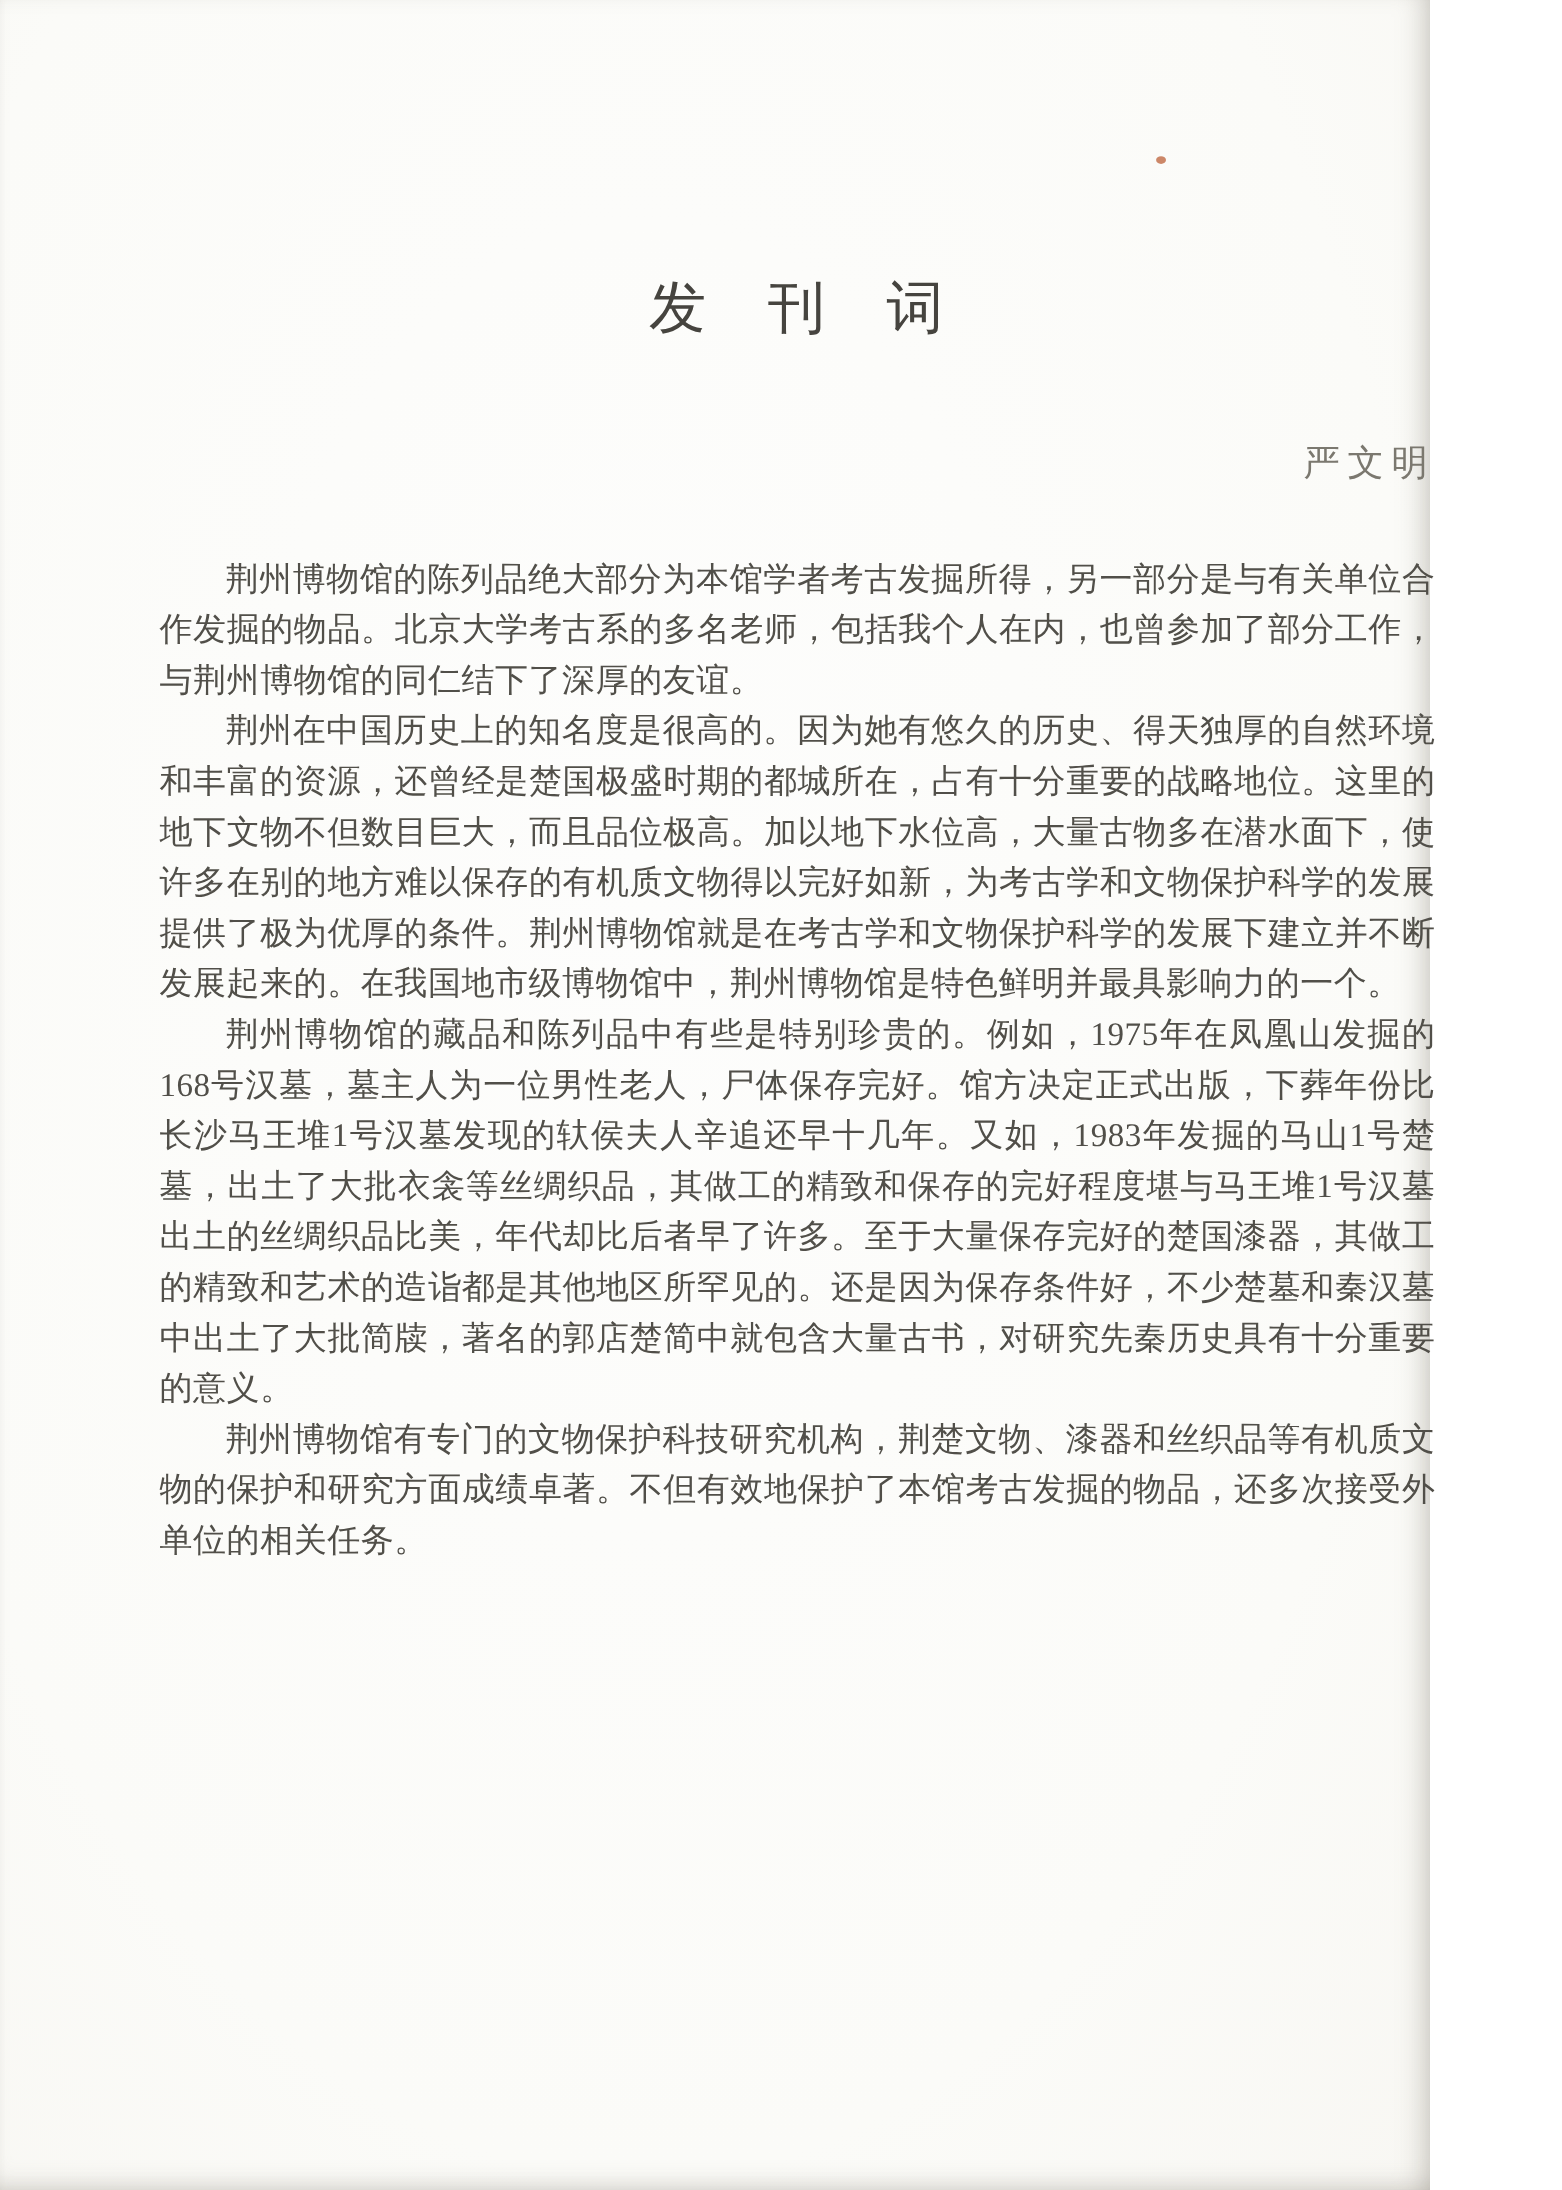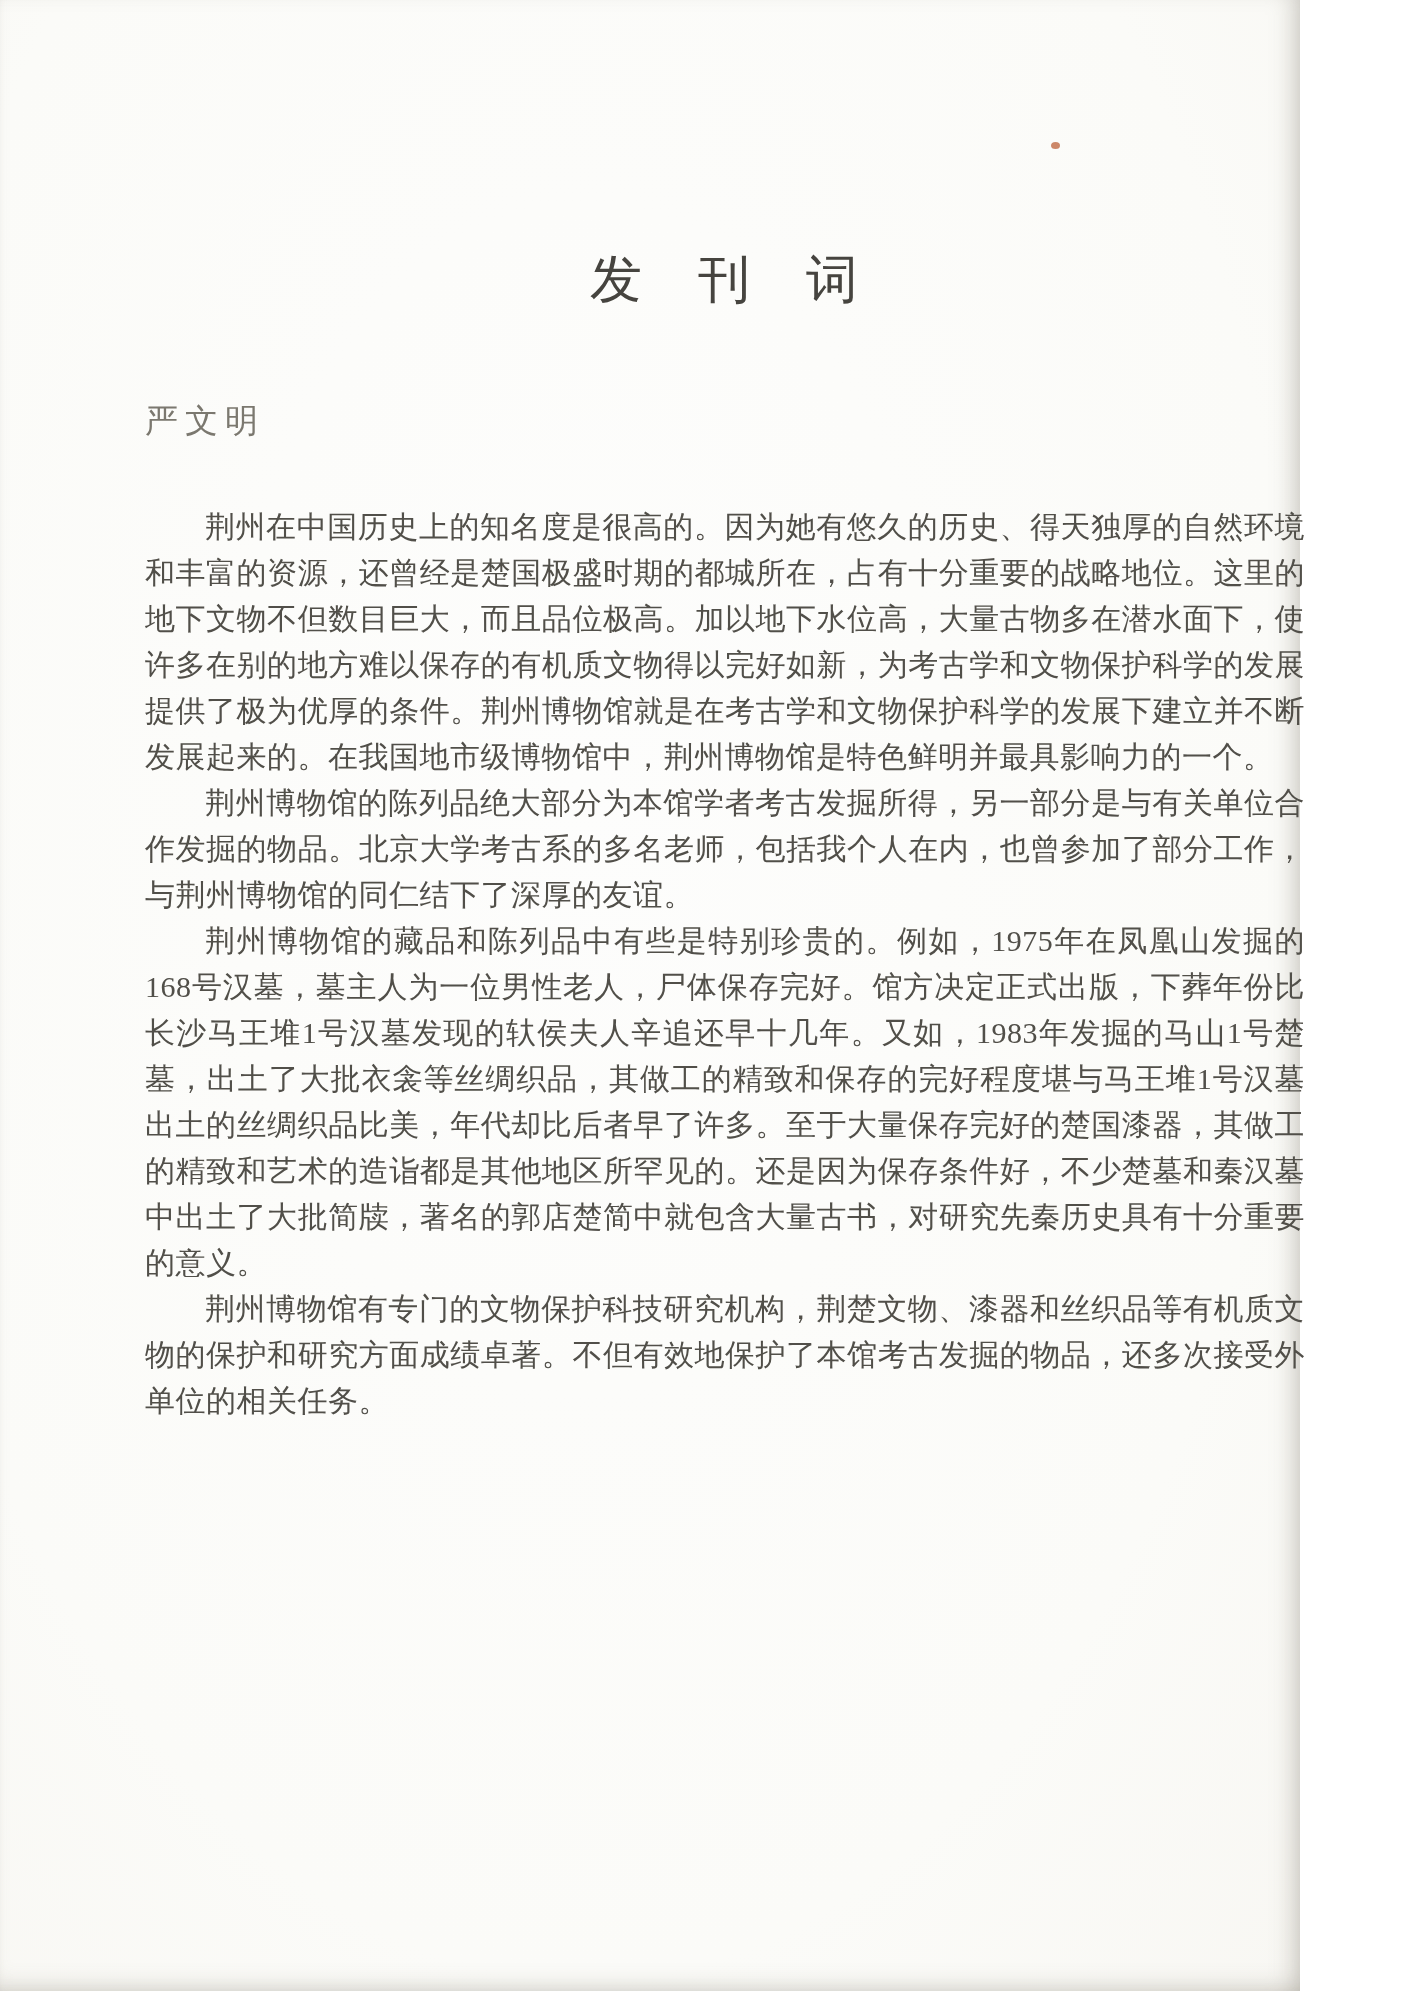--- a/index.html
+++ b/index.html
@@ -34,21 +34,21 @@
     font-weight: 400;
     color: #46443f;
     letter-spacing: 2px;
     white-space: pre;
   }
   .author {
     position: absolute;
     left: 145px;
     top: 399px;
     width: 1160px;
-    text-align: left;
+    text-align: right;
     font-size: 33px;
     font-weight: 400;
     letter-spacing: 7px;
     color: #7b786f;
   }
   .body-text {
     position: absolute;
     left: 145px;
     top: 504px;
     width: 1160px;
@@ -91,20 +91,20 @@
 
 <div class="page">
 
   <div class="artifact-dot"></div>
 
   <h1 class="title">发　刊　词</h1>
 
   <div class="author">严文明</div>
 
   <div class="body-text">
+    <p>荆州博物馆的陈列品绝大部分为本馆学者考古发掘所得，另一部分是与有关单位合作发掘的物品。北京大学考古系的多名老师，包括我个人在内，也曾参加了部分工作，与荆州博物馆的同仁结下了深厚的友谊。</p>
     <p>荆州在中国历史上的知名度是很高的。因为她有悠久的历史、得天独厚的自然环境和丰富的资源，还曾经是楚国极盛时期的都城所在，占有十分重要的战略地位。这里的地下文物不但数目巨大，而且品位极高。加以地下水位高，大量古物多在潜水面下，使许多在别的地方难以保存的有机质文物得以完好如新，为考古学和文物保护科学的发展提供了极为优厚的条件。荆州博物馆就是在考古学和文物保护科学的发展下建立并不断发展起来的。在我国地市级博物馆中，荆州博物馆是特色鲜明并最具影响力的一个。</p>
-    <p>荆州博物馆的陈列品绝大部分为本馆学者考古发掘所得，另一部分是与有关单位合作发掘的物品。北京大学考古系的多名老师，包括我个人在内，也曾参加了部分工作，与荆州博物馆的同仁结下了深厚的友谊。</p>
     <p>荆州博物馆的藏品和陈列品中有些是特别珍贵的。例如，1975年在凤凰山发掘的168号汉墓，墓主人为一位男性老人，尸体保存完好。馆方决定正式出版，下葬年份比长沙马王堆1号汉墓发现的轪侯夫人辛追还早十几年。又如，1983年发掘的马山1号楚墓，出土了大批衣衾等丝绸织品，其做工的精致和保存的完好程度堪与马王堆1号汉墓出土的丝绸织品比美，年代却比后者早了许多。至于大量保存完好的楚国漆器，其做工的精致和艺术的造诣都是其他地区所罕见的。还是因为保存条件好，不少楚墓和秦汉墓中出土了大批简牍，著名的郭店楚简中就包含大量古书，对研究先秦历史具有十分重要的意义。</p>
     <p>荆州博物馆有专门的文物保护科技研究机构，荆楚文物、漆器和丝织品等有机质文物的保护和研究方面成绩卓著。不但有效地保护了本馆考古发掘的物品，还多次接受外单位的相关任务。</p>
   </div>
 
 
 </div>
 
 </body></html>

